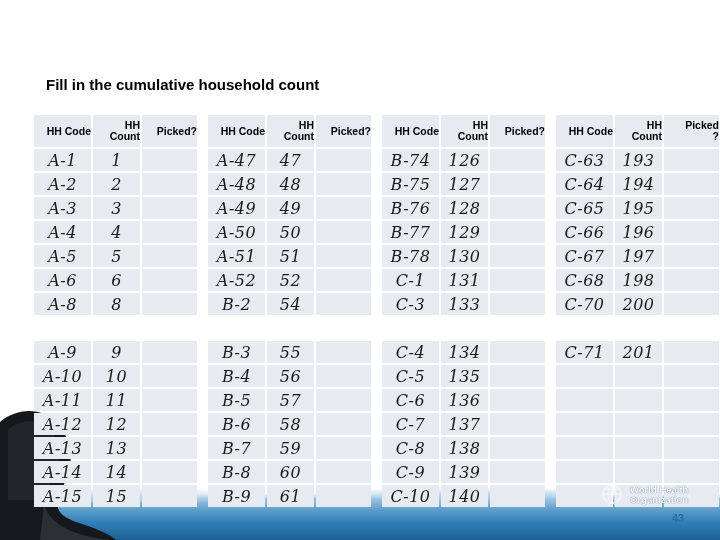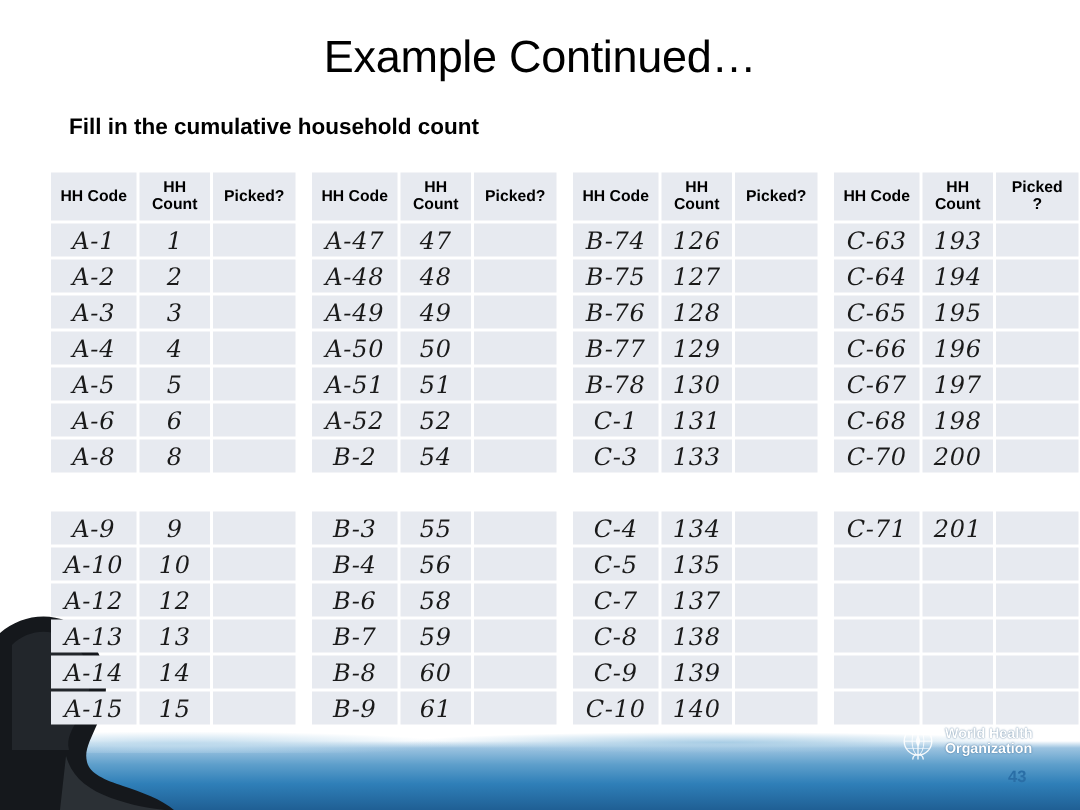--- a/index.html
+++ b/index.html
@@ -102,20 +102,21 @@
     border: 0;
   }
 
   table.hhgrid th {
     font-size: 10.5px;
     font-weight: 700;
     color: #000000;
     height: 32px;
     line-height: 11px;
     font-family: "Liberation Sans", sans-serif;
+    text-align: right;
   }
 
   table.hhgrid td {
     height: 22px;
     font-size: 16px;
     color: #1a1a1a;
     font-family: "DejaVu Serif", serif;
     font-style: italic;
     letter-spacing: 0.5px;
   }
@@ -176,21 +177,20 @@
 
   <div class="water-band"></div>
 
   <svg class="silhouette" viewBox="0 0 120 140" preserveAspectRatio="none">
     <path d="M0 22 C16 8, 42 6, 58 24 C72 40, 74 62, 66 80 C60 94, 56 100, 58 108
              C60 116, 70 120, 82 124 C94 128, 108 133, 116 140 L0 140 Z" fill="#15181c"></path>
     <path d="M8 30 C20 18, 40 18, 52 32 C62 44, 62 62, 54 76 C48 86, 44 92, 46 100 L8 100 Z" fill="#22262b"></path>
     <path d="M44 104 C48 118, 58 126, 74 132 C88 137, 100 139, 110 140 L40 140 Z" fill="#2b3035"></path>
   </svg>
 
-  <div class="title">Example Continued…</div>
   <div class="subtitle">Fill in the cumulative household count</div>
 
   <div class="grid-wrap">
     <table class="hhgrid">
       <colgroup>
         <col class="col-code">
           <col class="col-count">
           <col class="col-pick">
           <col class="col-gapA">
         <col class="col-code">
@@ -407,20 +407,37 @@
             <td style="background: transparent;"></td>
             <td class="code">C-5</td>
             <td class="count">135</td>
             <td class="picked"></td>
             <td style="background: transparent;"></td>
             <td class="code"></td>
             <td class="count"></td>
             <td class="picked"></td>
           </tr>
           <tr>
+            <td class="code">A-11</td>
+            <td class="count">11</td>
+            <td class="picked"></td>
+            <td style="background: transparent;"></td>
+            <td class="code">B-5</td>
+            <td class="count">57</td>
+            <td class="picked"></td>
+            <td style="background: transparent;"></td>
+            <td class="code">C-6</td>
+            <td class="count">136</td>
+            <td class="picked"></td>
+            <td style="background: transparent;"></td>
+            <td class="code"></td>
+            <td class="count"></td>
+            <td class="picked"></td>
+          </tr>
+          <tr>
             <td class="code">A-12</td>
             <td class="count">12</td>
             <td class="picked"></td>
             <td style="background: transparent;"></td>
             <td class="code">B-6</td>
             <td class="count">58</td>
             <td class="picked"></td>
             <td style="background: transparent;"></td>
             <td class="code">C-7</td>
             <td class="count">137</td>

